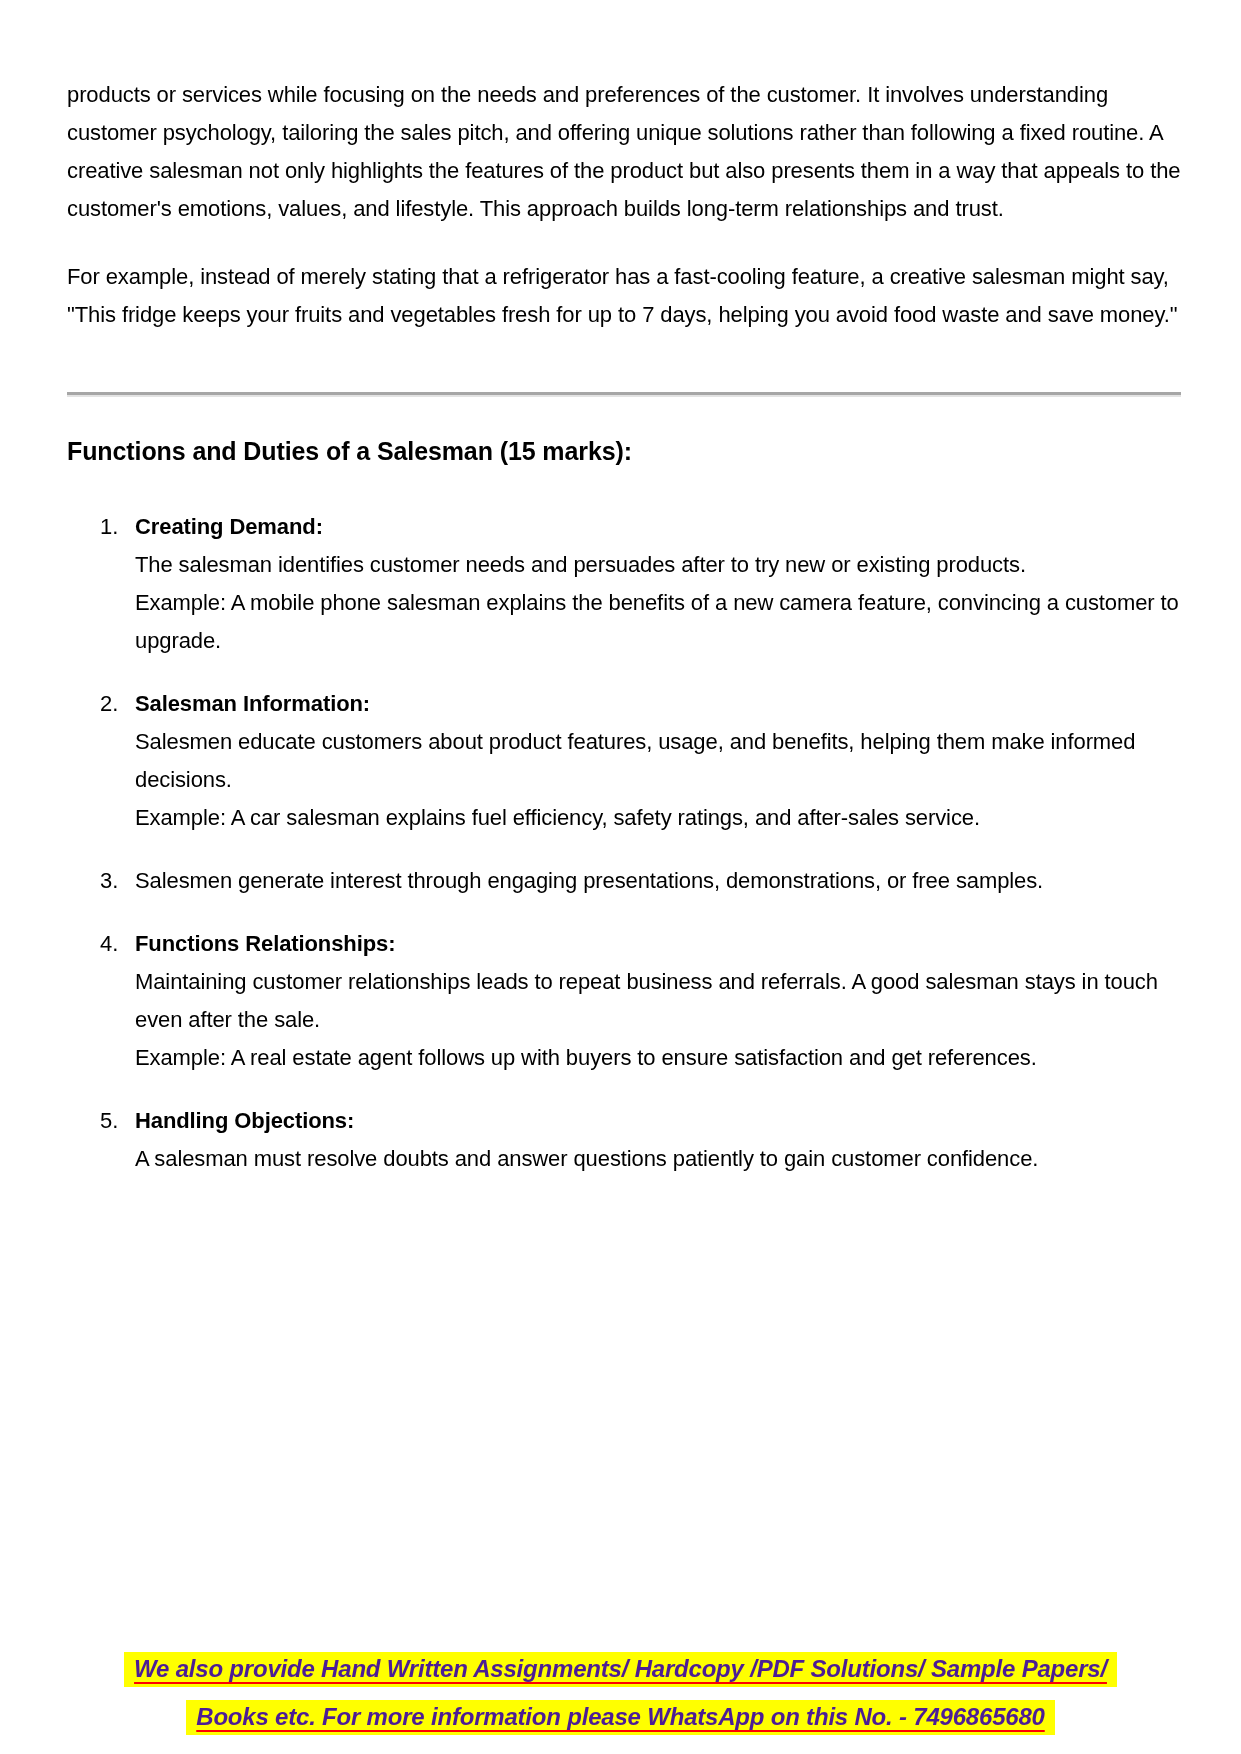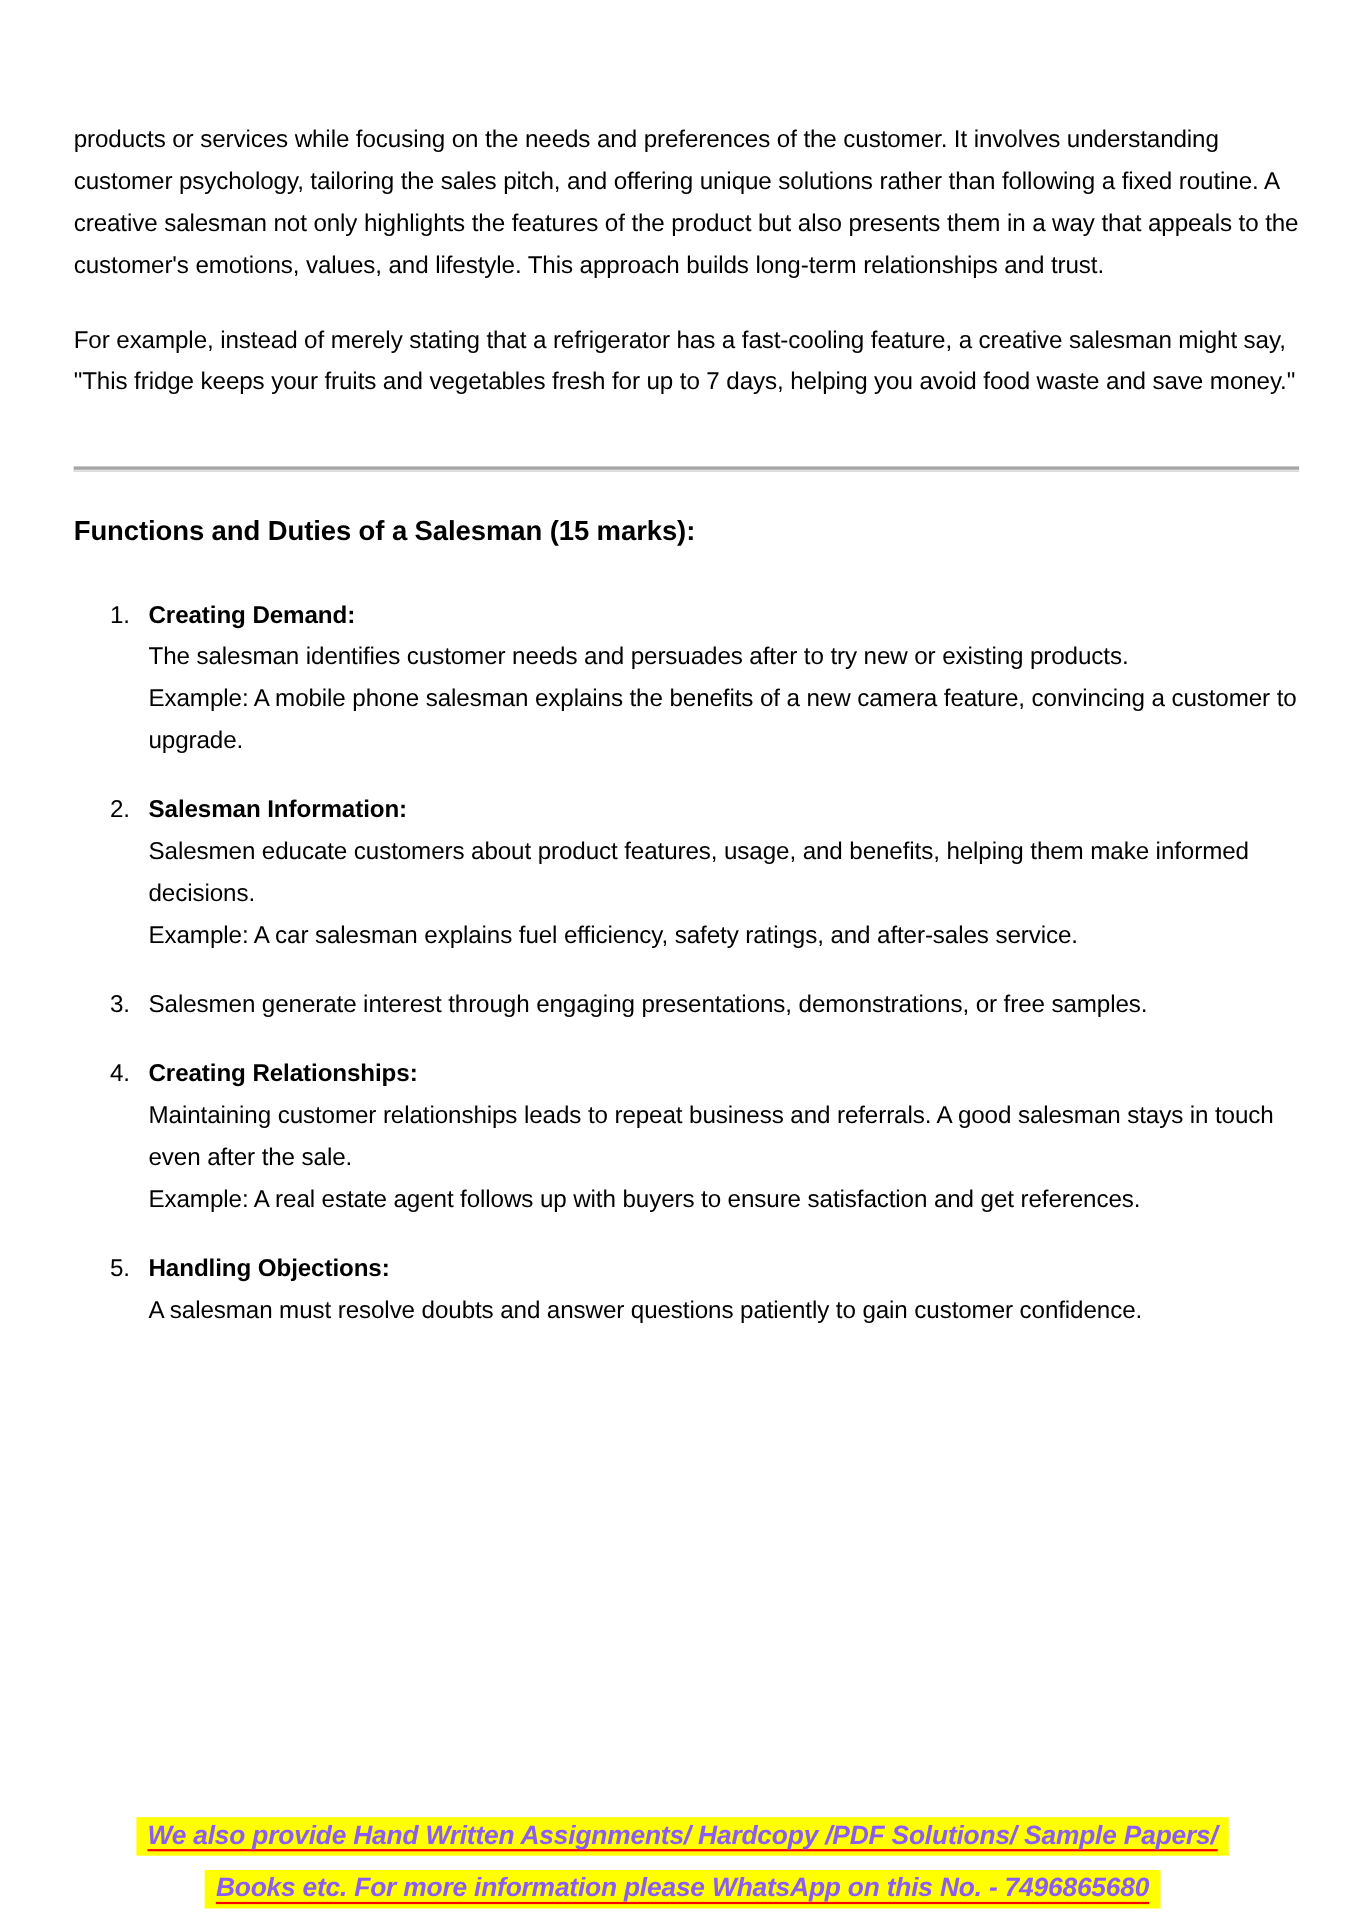--- a/index.html
+++ b/index.html
@@ -15,21 +15,21 @@
     color: #000000;
     position: relative;
   }
   .page {
     position: relative;
     width: 1241px;
     height: 1754px;
     background: #ffffff;
   }
   .content {
-    padding: 108px 60px 0 67px;
+    padding: 76px 60px 0 67px;
   }
   .intro-para {
     font-size: 22px;
     line-height: 38px;
     letter-spacing: -0.1px;
     margin: 0 0 30px 0;
   }
   .divider {
     height: 3px;
     background: #a6a6a6;
@@ -73,21 +73,21 @@
     font-weight: bold;
     font-style: italic;
     letter-spacing: -0.2px;
   }
   .footer-line {
     display: block;
     line-height: 48px;
   }
   .footer-line .hl {
     background: #ffff00;
-    color: #8b5cf6;
+    color: #4c1d95;
     padding: 3px 10px 5px 10px;
     text-decoration: underline;
     text-decoration-thickness: 2px;
     text-underline-offset: 5px;
     text-decoration-color: #ff0000;
   }
 </style>
 </head>
 <body>
 
@@ -124,21 +124,21 @@
       <div class="list-item">
         <div class="item-number">3.</div>
         <div class="item-content">
           <div class="item-body">Salesmen generate interest through engaging presentations, demonstrations, or free samples.</div>
         </div>
       </div>
 
       <div class="list-item">
         <div class="item-number">4.</div>
         <div class="item-content">
-          <div class="item-title">Creating Relationships:</div>
+          <div class="item-title">Functions Relationships:</div>
           <div class="item-body">Maintaining customer relationships leads to repeat business and referrals. A good salesman stays in touch even after the sale.</div>
           <div class="item-example"><span class="example-label">Example:</span><span> A real estate agent follows up with buyers to ensure satisfaction and get references.</span></div>
         </div>
       </div>
 
       <div class="list-item">
         <div class="item-number">5.</div>
         <div class="item-content">
           <div class="item-title">Handling Objections:</div>
           <div class="item-body">A salesman must resolve doubts and answer questions patiently to gain customer confidence.</div>

